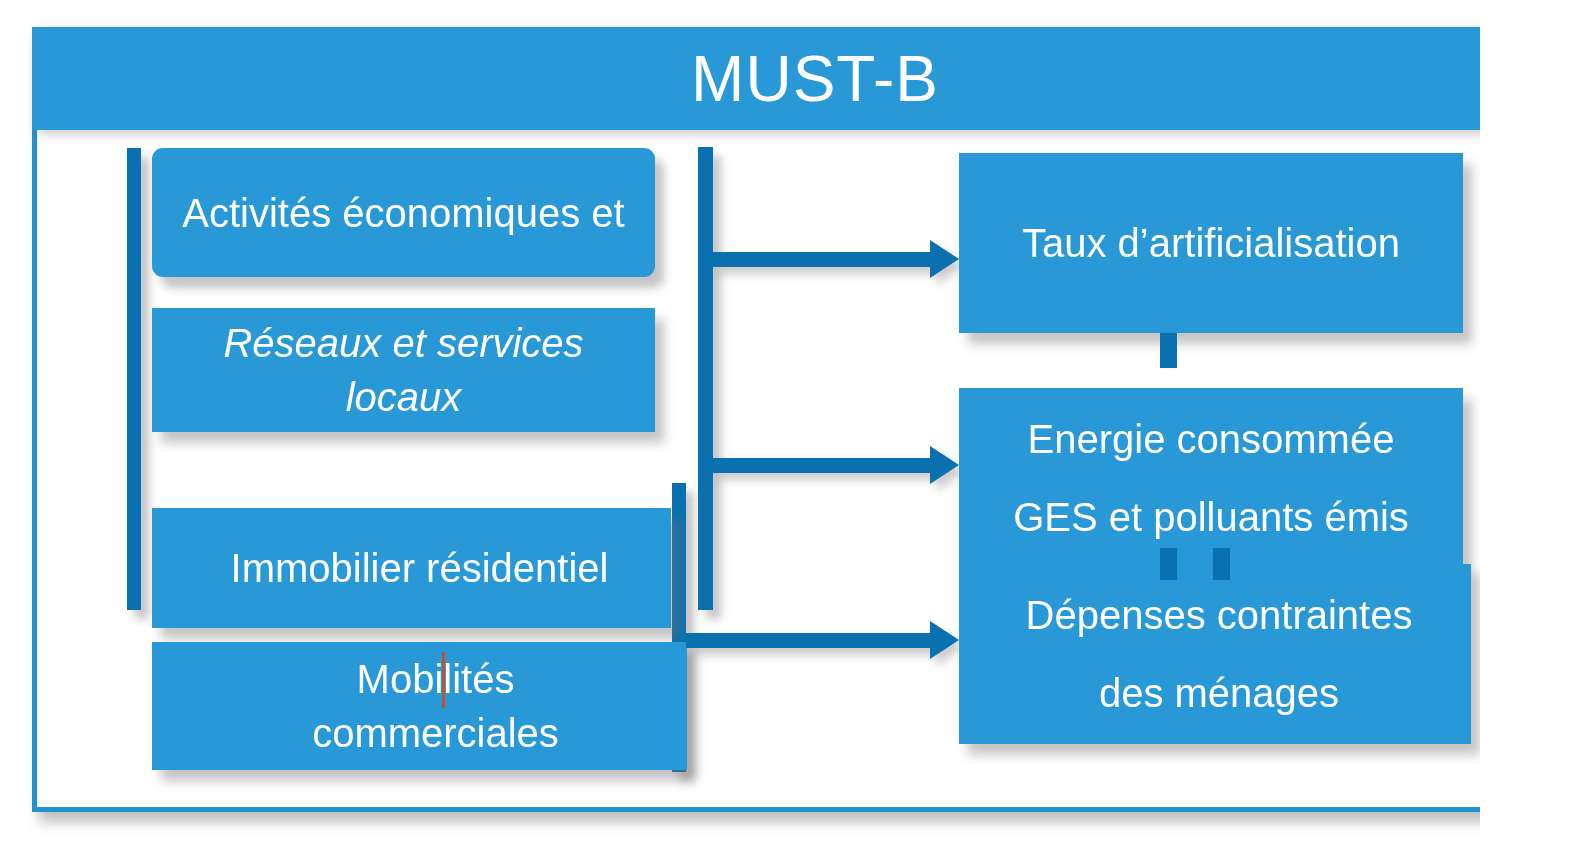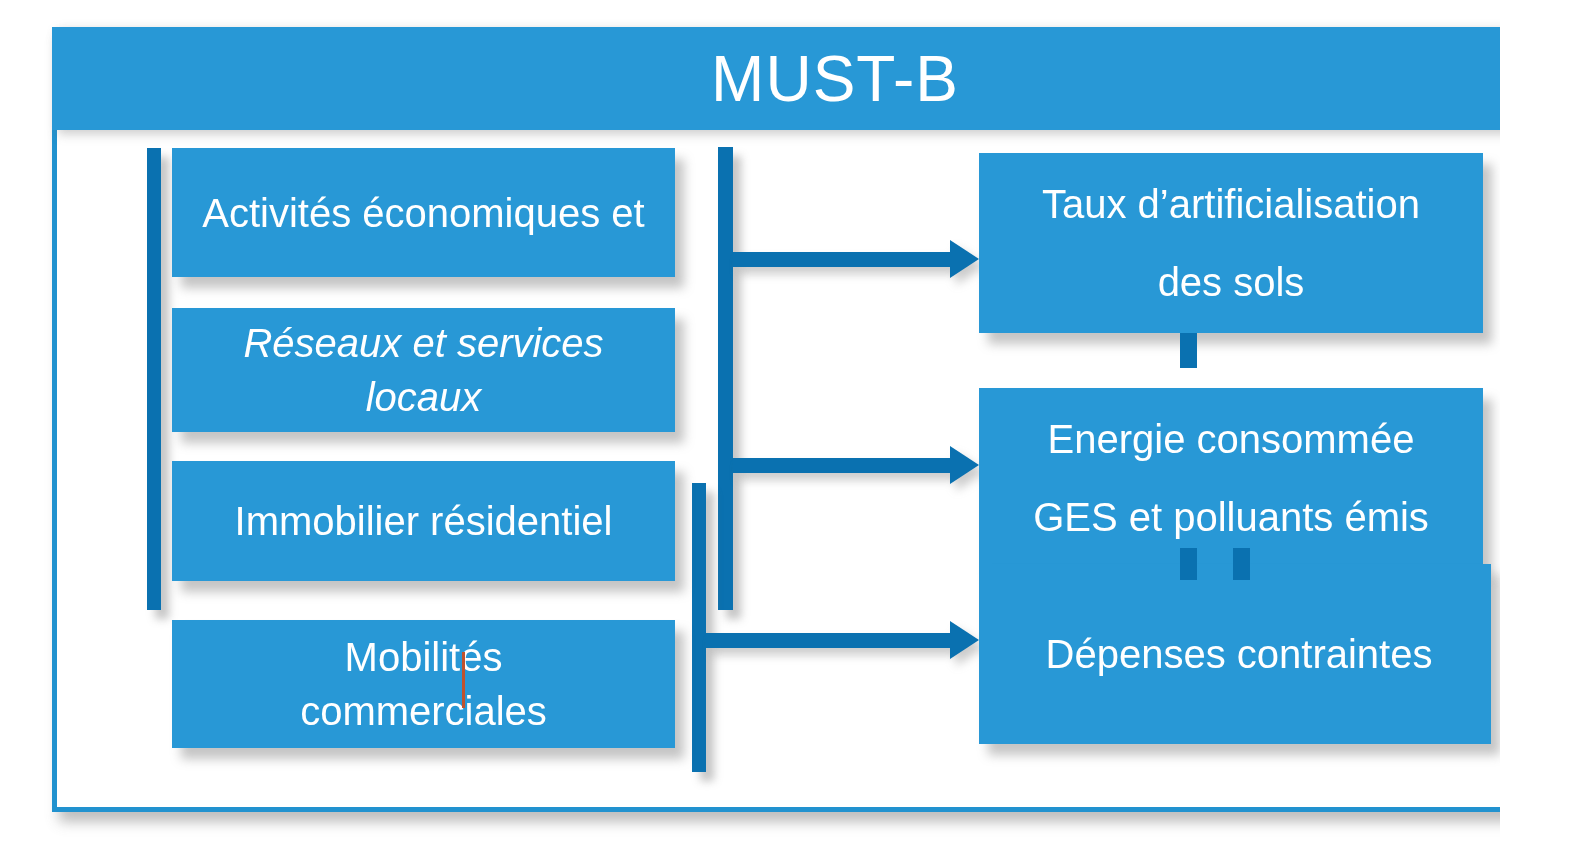--- a/index.html
+++ b/index.html
@@ -7,21 +7,20 @@
     padding: 0;
     background: #ffffff;
     font-family: "Liberation Sans", "DejaVu Sans", sans-serif;
   }
   .canvas {
     position: relative;
     width: 1480px;
     height: 841px;
     background: #ffffff;
     overflow: hidden;
-    margin-left: 20px;
   }
   .frame {
     position: absolute;
     left: 32px;
     top: 27px;
     width: 1530px;
     height: 785px;
     box-sizing: border-box;
     border: 5px solid #2192cf;
     background: #ffffff;
@@ -94,24 +93,24 @@
   .cursor-artifact {
     position: absolute;
     left: 442px;
     top: 652px;
     width: 3px;
     height: 56px;
     background: #c0522d;
   }
   
   .ln { left: 152px; width: 503px; }
-  .ln1 { top: 148px; height: 129px; }
+  .ln1 { top: 148px; height: 129px; border-radius: 11px; }
   .ln2 { top: 308px; height: 124px; font-style: italic; }
-  .ln3 { top: 461px; height: 120px; }
-  .ln4 { top: 620px; height: 128px; }
+  .ln3 { top: 508px; height: 120px; padding-left: 16px; }
+  .ln4 { top: 642px; height: 128px; padding-left: 32px; }
   
   .rn { left: 959px; width: 504px; gap: 24px; }
   .rn1 { top: 153px; height: 180px; }
   .rn2 { top: 388px; height: 180px; }
   .rn3 { top: 564px; height: 180px; padding-left: 8px; }
 </style>
 </head>
 <body>
 
 <div class="canvas">
@@ -150,27 +149,27 @@
     <div class="shaft" style="width:217px;"></div>
     <div class="head"></div>
   </div>
   <div class="arrow" style="left:686px; top:621px; width:273px; height:39px;">
     <div class="shaft" style="width:244px;"></div>
     <div class="head"></div>
   </div>
 
   <div class="node rn rn1">
     <span>Taux d’artificialisation</span>
-    <span>des sols</span>
   </div>
   <div class="node rn rn2">
     <span>Energie consommée</span>
     <span>GES et polluants émis</span>
   </div>
   <div class="node rn rn3">
     <span>Dépenses contraintes</span>
+    <span>des ménages</span>
   </div>
 
   <div class="connector" style="left:1160px; top:333px; height:35px;"></div>
   <div class="connector" style="left:1160px; top:548px; height:32px;"></div>
   <div class="connector" style="left:1213px; top:548px; height:32px;"></div>
 
 </div>
 
 </body></html>

